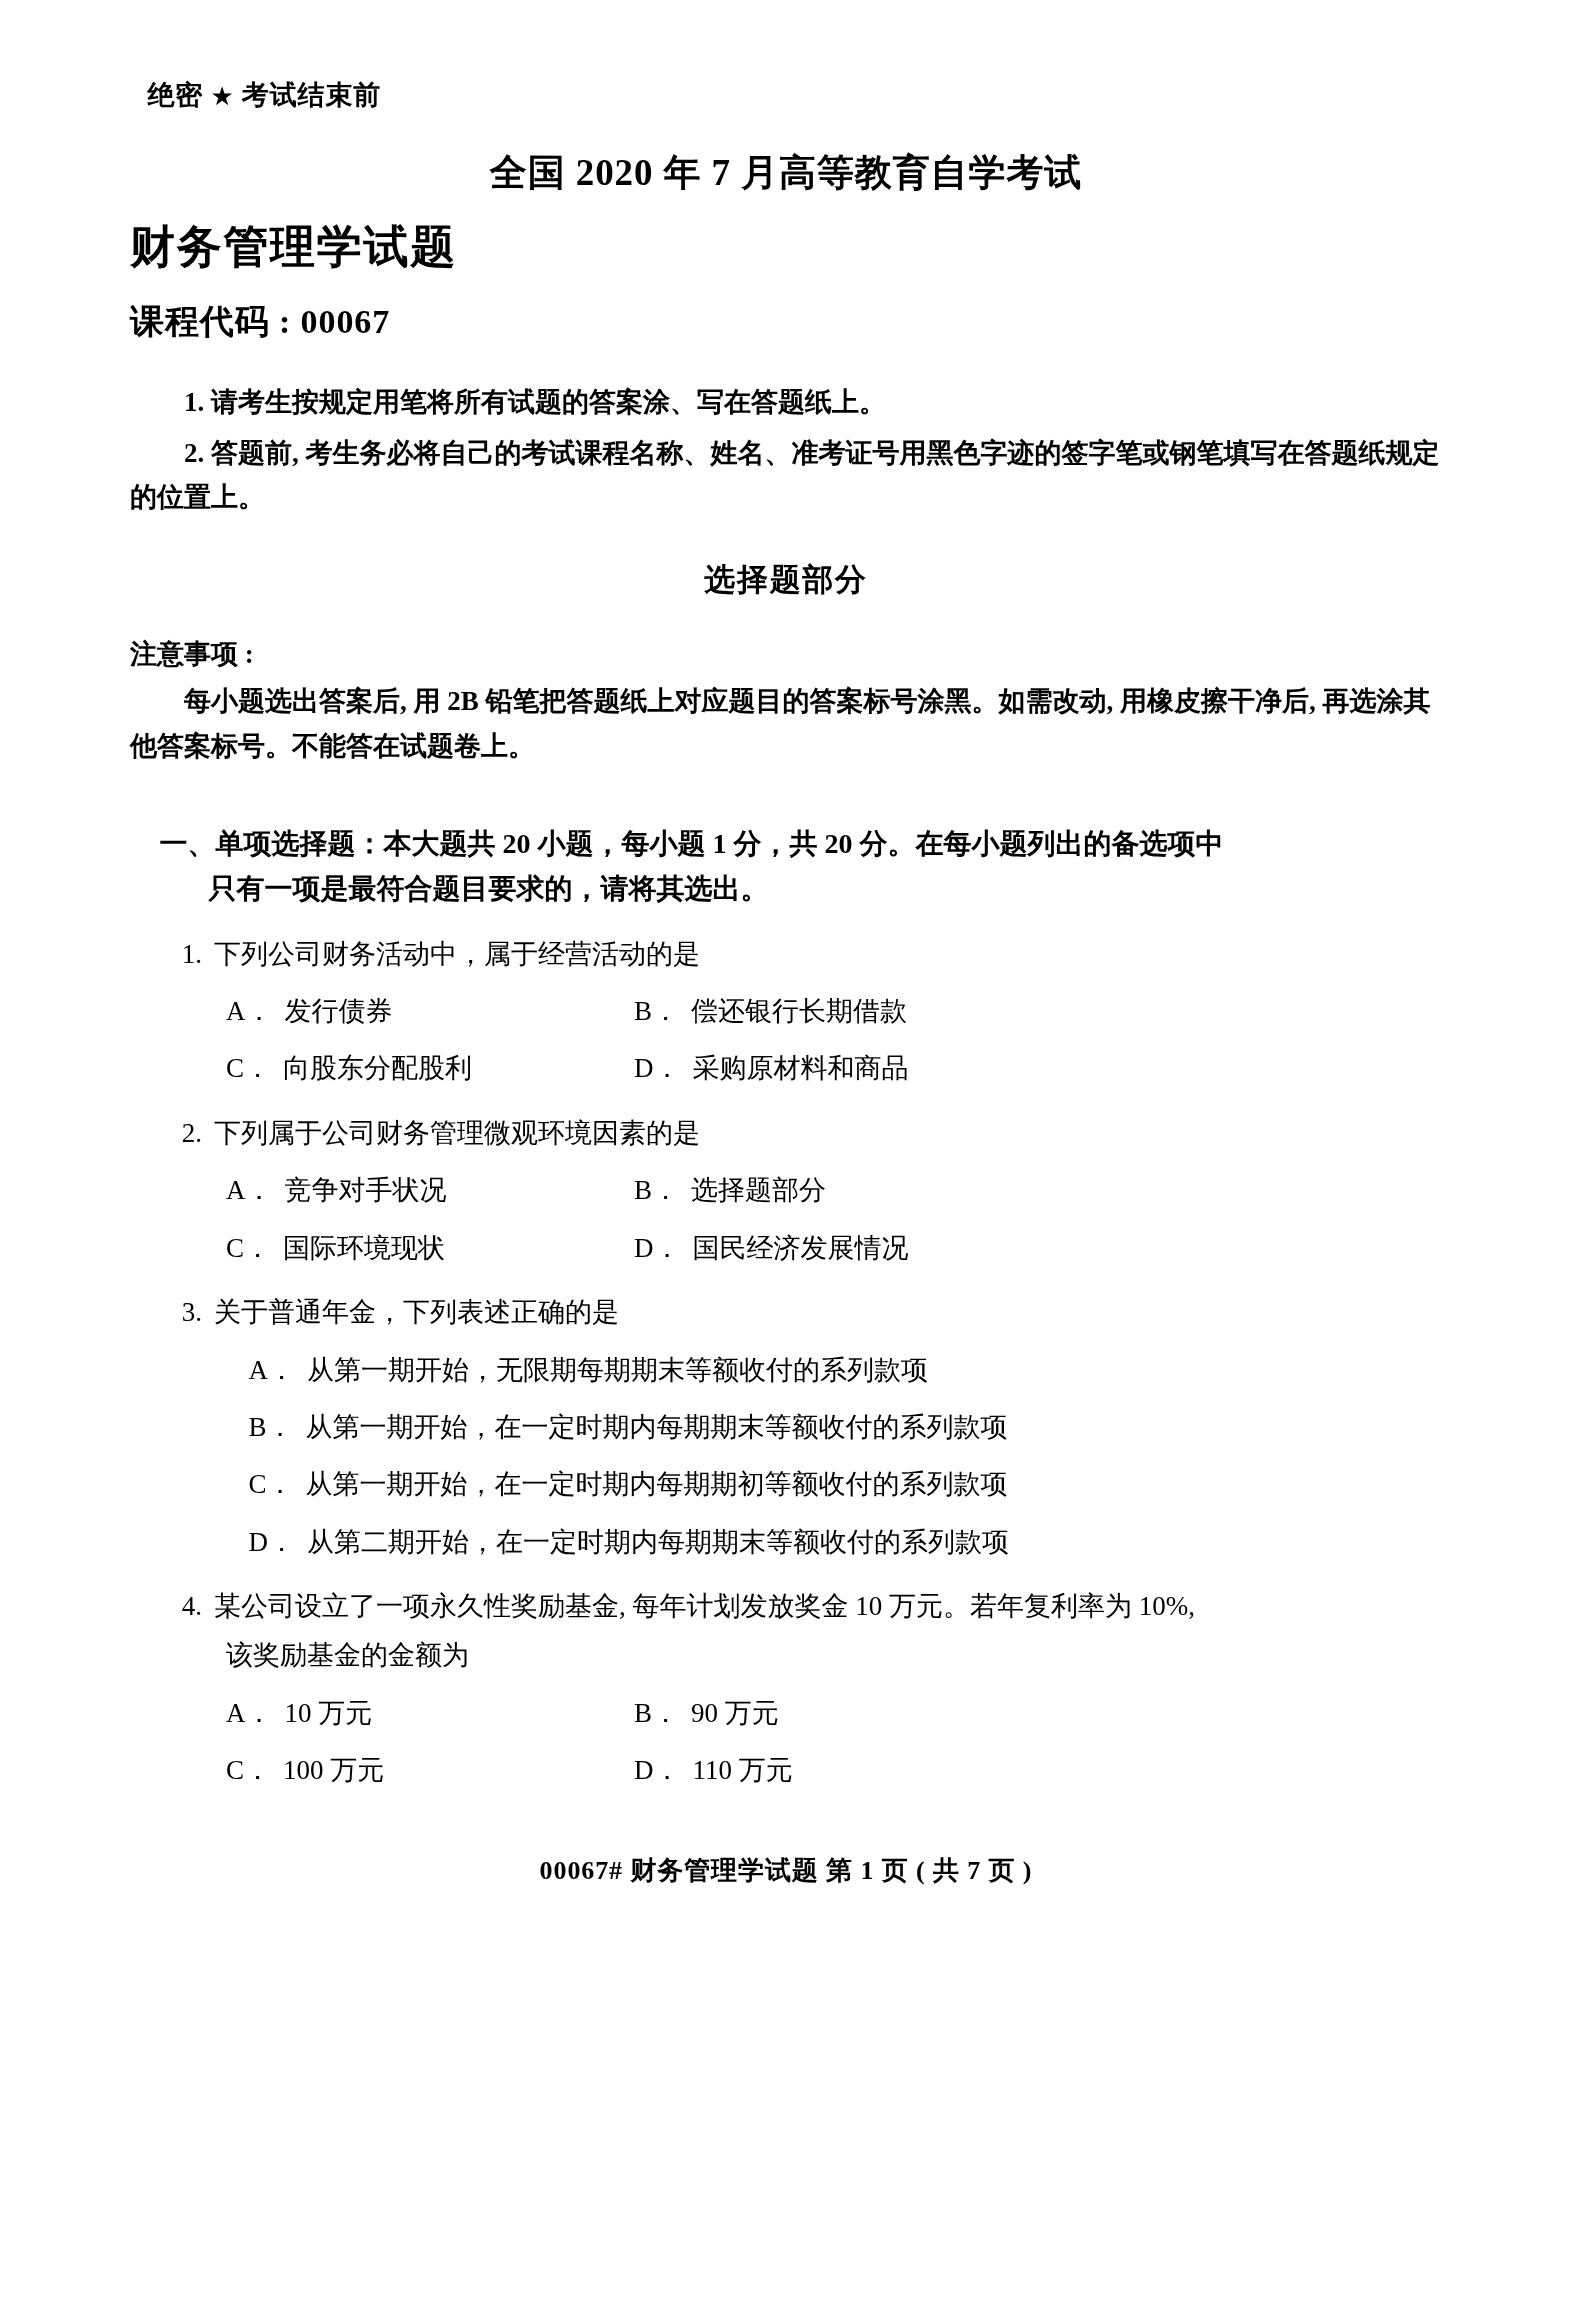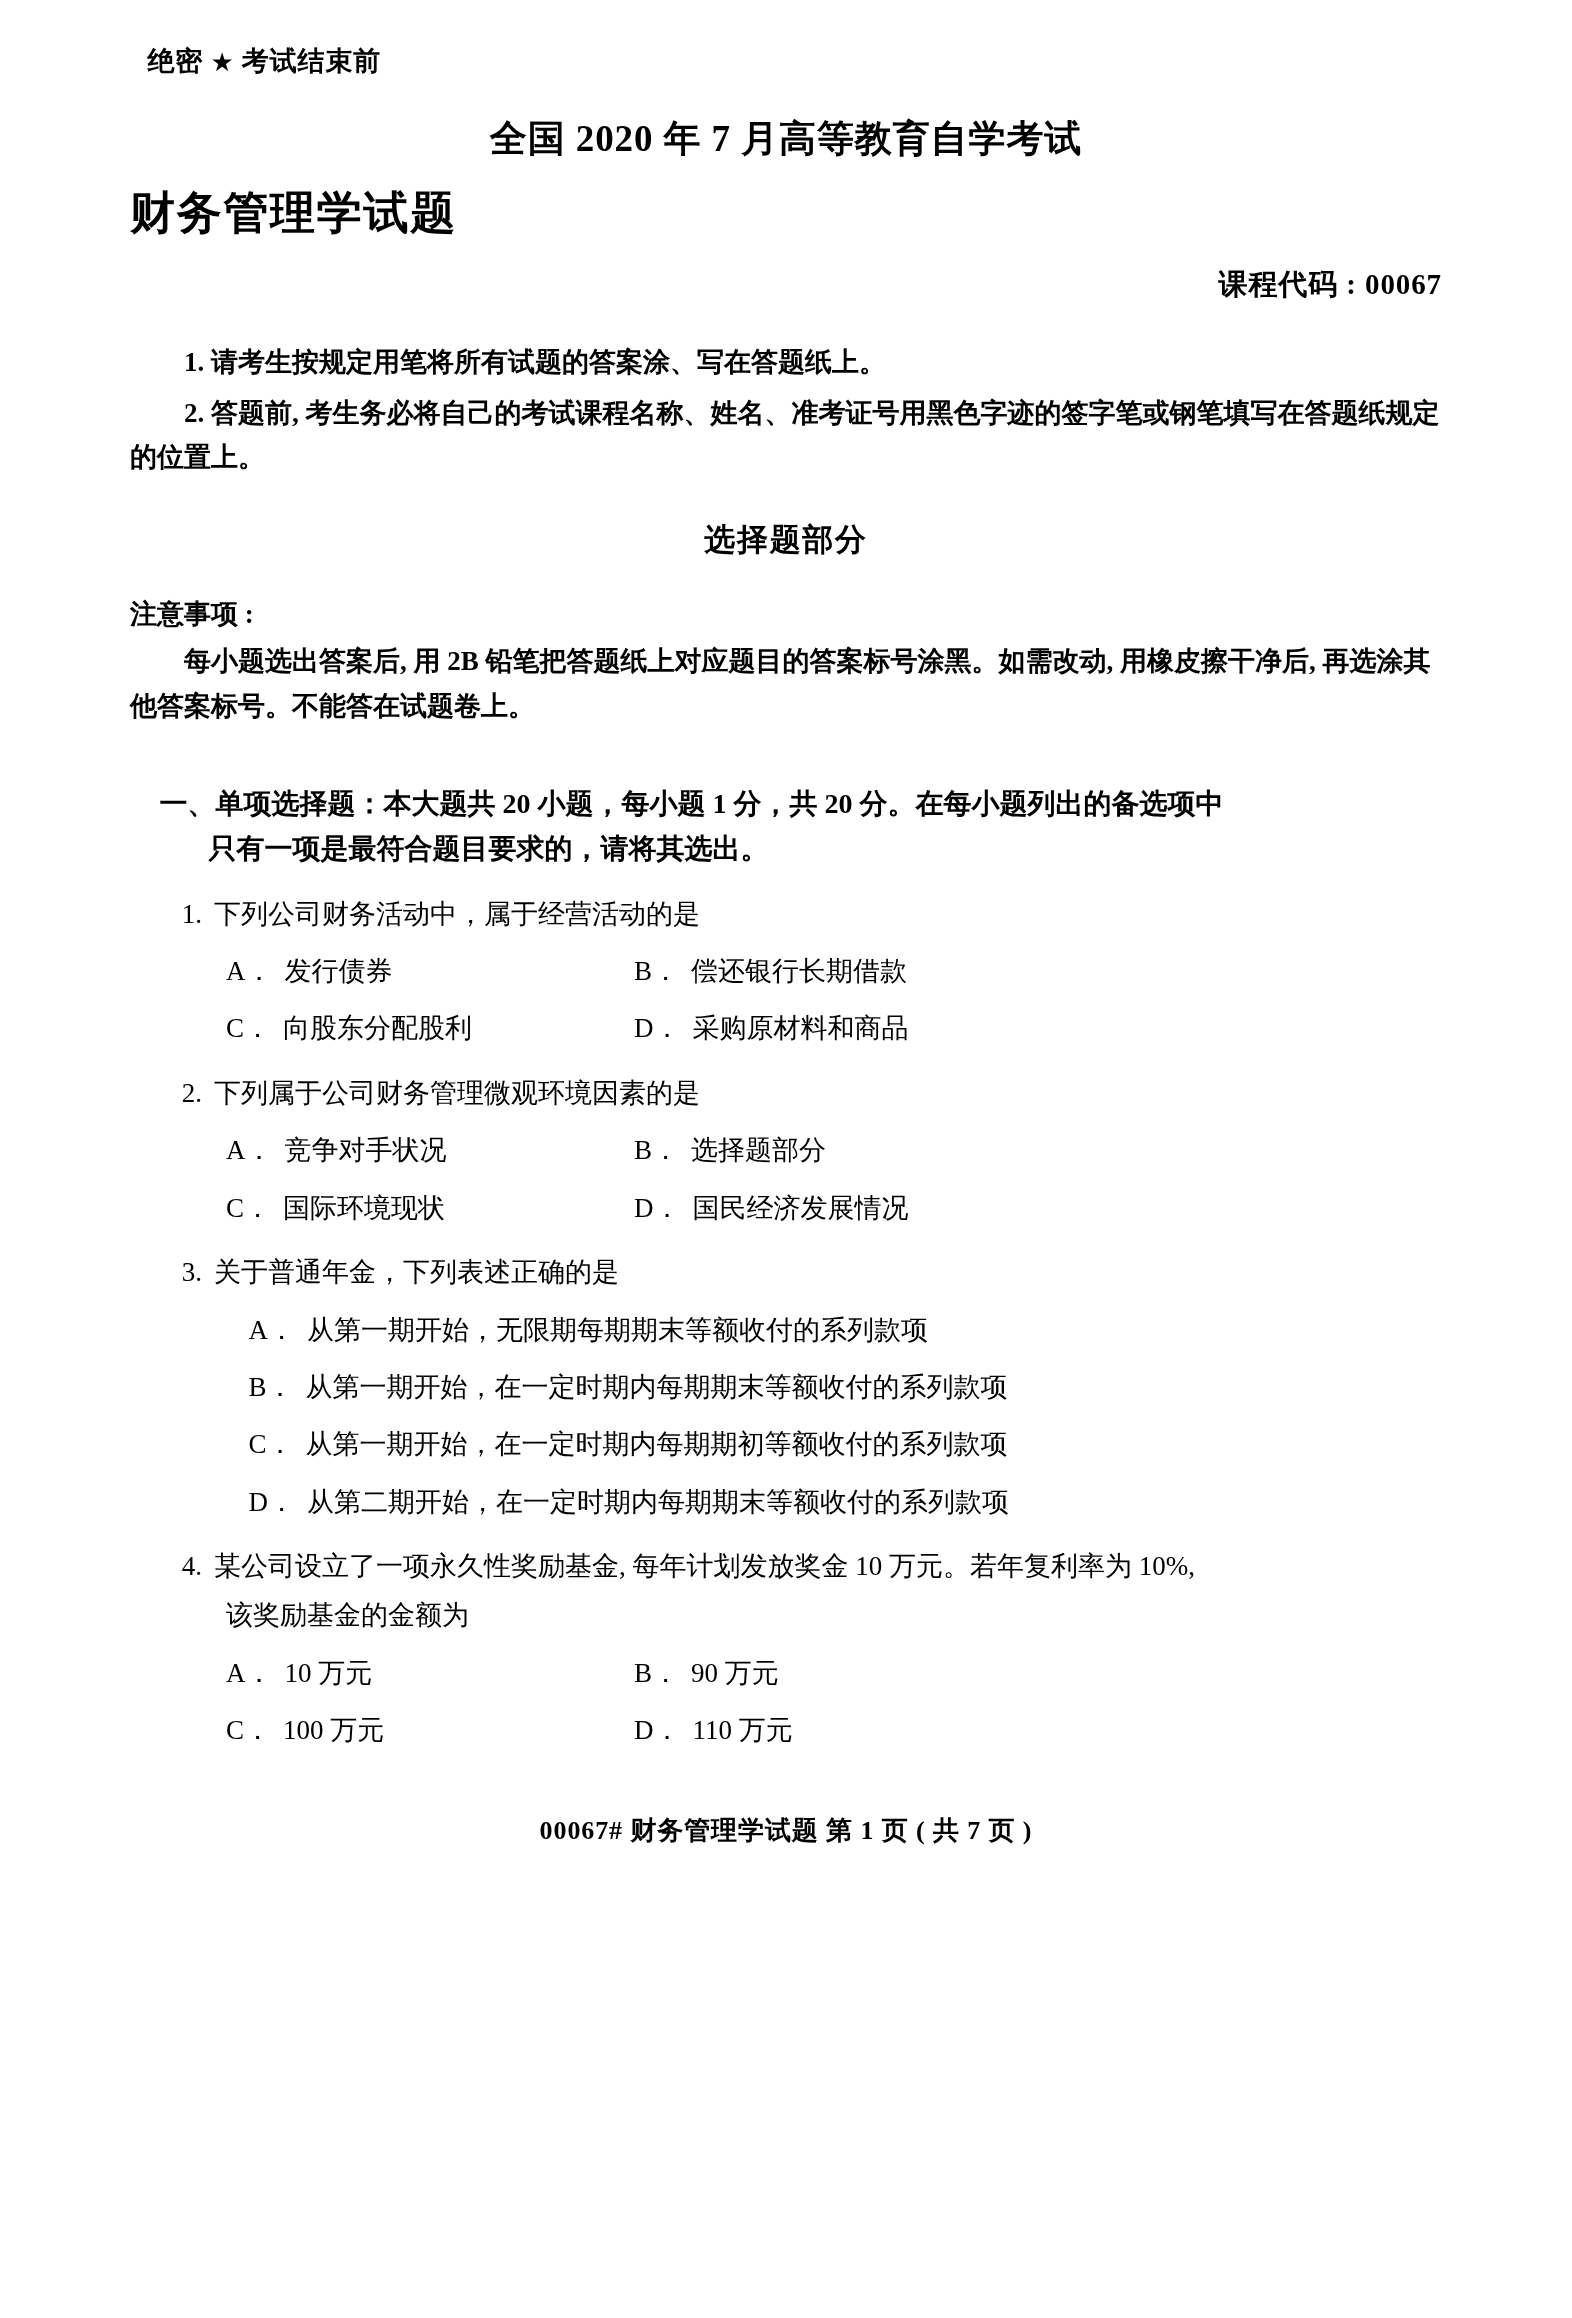--- a/index.html
+++ b/index.html
@@ -12,21 +12,21 @@
     min-height: 2319px;
     font-family: "Liberation Serif", "DejaVu Serif", serif;
     color: #000000;
     -webkit-font-smoothing: antialiased;
   }
   .page {
     position: relative;
     width: 1572px;
     min-height: 2319px;
     box-sizing: border-box;
-    padding: 27px 130px 35px 130px;
+    padding: 61px 130px 35px 130px;
     border-radius: 19px;
   }
 
   
   .secret-line {
     font-size: 27px;
     font-weight: bold;
     letter-spacing: 0.9px;
     margin: 15.6px 0 0 17.4px;
   }
@@ -43,22 +43,22 @@
     letter-spacing: 0.9px;
   }
   .title-sub {
     text-align: left;
     font-size: 45px;
     font-weight: bold;
     margin-top: 19px;
     letter-spacing: 1.7px;
   }
   .course-code {
-    text-align: right;
-    font-size: 29px;
+    text-align: left;
+    font-size: 34px;
     font-weight: bold;
     margin-top: 22.6px;
     letter-spacing: 0.9px;
   }
 
   .instructions {
     margin-top: 36px;
     font-size: 27px;
     font-weight: bold;
     line-height: 1.62;

